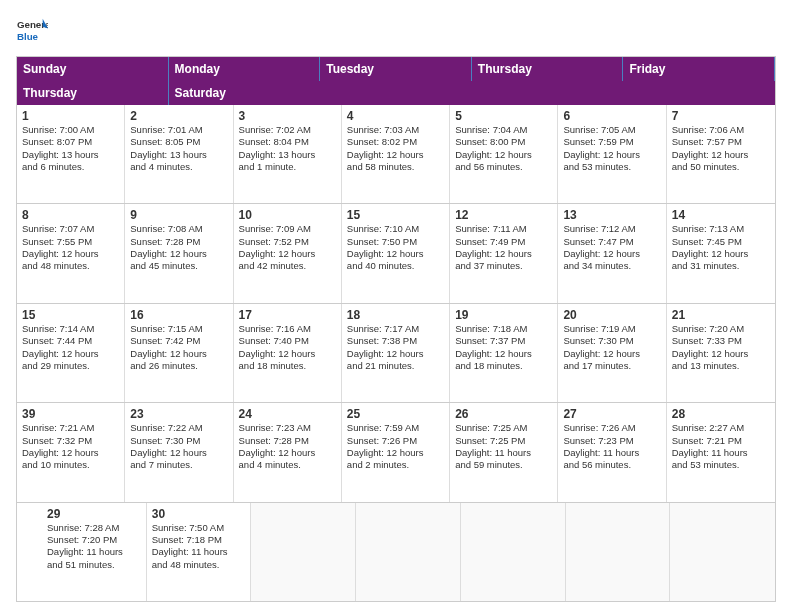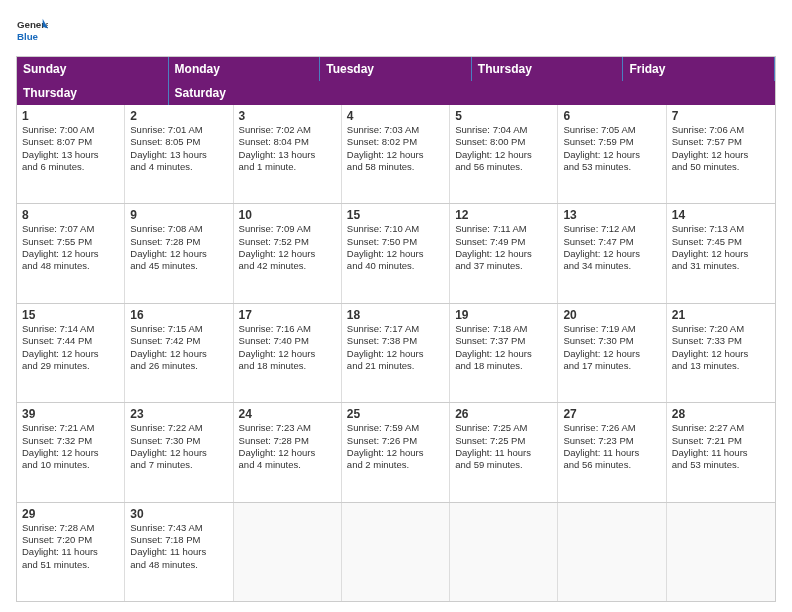--- a/index.html
+++ b/index.html
@@ -68,21 +68,21 @@
       display: flex;
       flex-direction: column;
       flex: 1;
     }
     .cal-row {
       display: grid;
       grid-template-columns: repeat(7, 1fr);
       flex: 1;
       border-bottom: 1px solid #ccc;
     }
-    .cal-row:last-child { border-bottom: none; }
+    .cal-row:last-child { border-bottom: none; margin-left: 25px; }
     .cal-cell {
       padding: 4px 5px;
       border-right: 1px solid #ddd;
       font-size: 9.5px;
       color: #333;
       vertical-align: top;
       min-height: 0;
     }
     .cal-cell:last-child { border-right: none; }
     .cal-cell.empty { background: #f9f9f9; }
@@ -333,21 +333,21 @@
         <div class="cal-row">
           <div class="cal-cell">
             <span class="day-num">29</span>
             <span class="cell-line">Sunrise: 7:28 AM</span>
             <span class="cell-line">Sunset: 7:20 PM</span>
             <span class="cell-line">Daylight: 11 hours</span>
             <span class="cell-line">and 51 minutes.</span>
           </div>
           <div class="cal-cell">
             <span class="day-num">30</span>
-            <span class="cell-line">Sunrise: 7:43 AM</span>
+            <span class="cell-line">Sunrise: 7:50 AM</span>
             <span class="cell-line">Sunset: 7:18 PM</span>
             <span class="cell-line">Daylight: 11 hours</span>
             <span class="cell-line">and 48 minutes.</span>
           </div>
           <div class="cal-cell empty"></div>
           <div class="cal-cell empty"></div>
           <div class="cal-cell empty"></div>
           <div class="cal-cell empty"></div>
           <div class="cal-cell empty"></div>
         </div>

